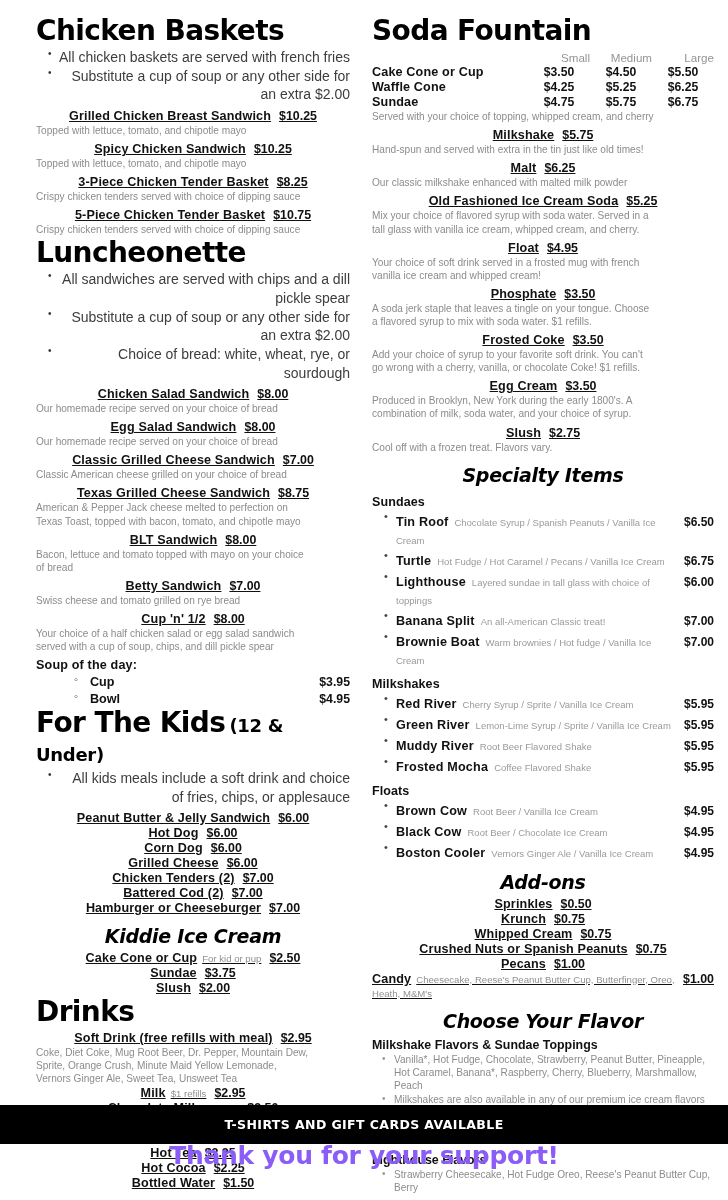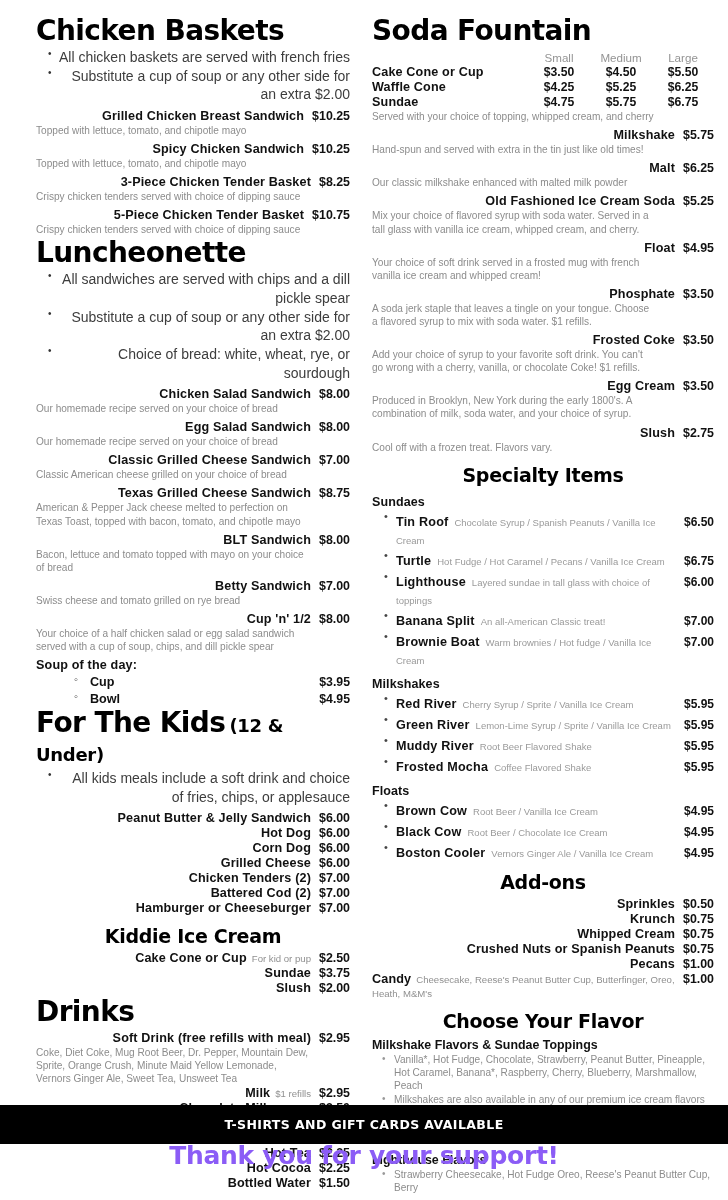--- a/index.html
+++ b/index.html
@@ -32,20 +32,21 @@
     margin: 2px 0 3px 0;
   }
   h2.sec .qual {
     font-size: 18px;
     letter-spacing: -0.3px;
     margin-left: 4px;
   }
   h2.sec-it {
     font-family: "DejaVu Sans", sans-serif;
     font-weight: 700;
+    font-style: italic;
     font-size: 19px;
     text-align: center;
     letter-spacing: -0.3px;
     margin: 10px 0 4px 0;
     color: #000;
   }
   h3.grp {
     font-size: 12.5px;
     font-weight: 700;
     margin: 9px 0 1px 0;
@@ -67,22 +68,23 @@
   ul.notes li::before {
     content: "•";
     position: absolute; left: 2px; top: -1px;
     font-size: 10px; color: #333;
   }
 
   
   .row {
     display: flex;
     align-items: baseline;
-    justify-content: flex-end;
+    justify-content: center;
     margin-top: 5px;
+    text-decoration: underline;
   }
   .nm {
     font-size: 12.6px;
     font-weight: 700;
     letter-spacing: 0.15px;
     color: #111;
     padding-right: 8px;
   }
   .nm .sub {
     font-weight: 400;
@@ -107,21 +109,21 @@
 
   
   .rowlist .row { margin-top: 1px; }
 
   
   .sizes {
     display: flex; justify-content: flex-end;
     margin-top: 6px;
   }
   .sizes span {
-    width: 62px; text-align: center;
+    width: 62px; text-align: right;
     font-size: 11.6px; color: #949494;
   }
   .trow {
     display: flex; align-items: baseline;
     margin-top: 1px;
   }
   .trow .tn { flex: 1; font-size: 12.6px; font-weight: 700; letter-spacing: .15px; }
   .trow .tp { width: 62px; text-align: center; font-size: 12.2px; font-weight: 700; }
 
   

